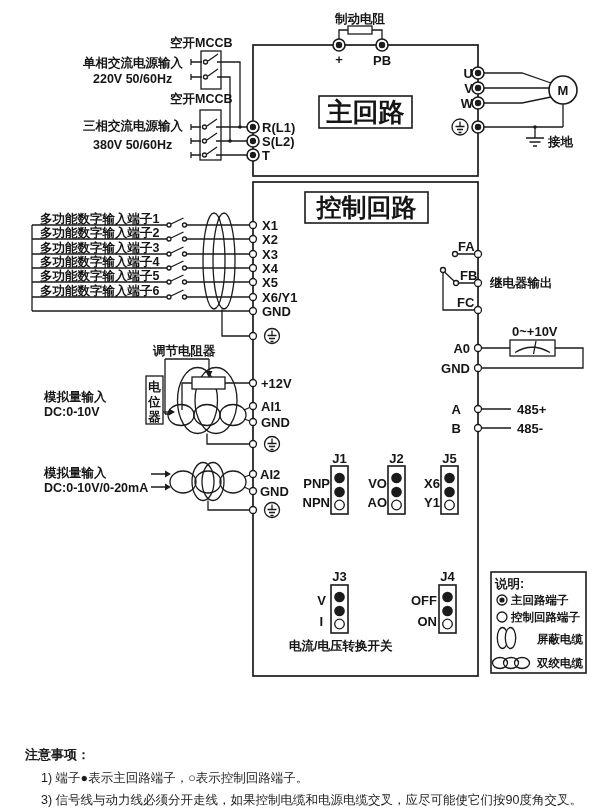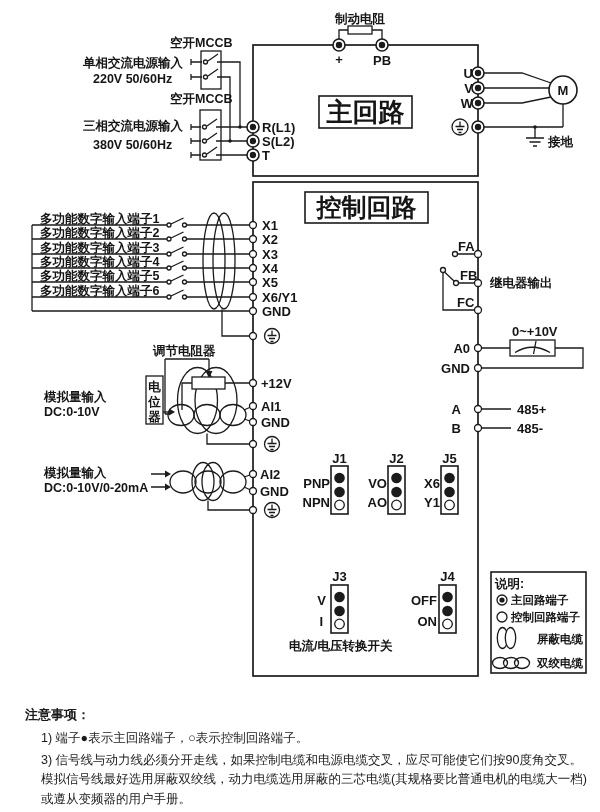--- a/index.html
+++ b/index.html
@@ -12,21 +12,21 @@
   .fw15{fill:#fff;stroke:#1b1b1b;stroke-width:1.6;}
   .blk{fill:#1b1b1b;stroke:none;}
   .cn {font:600 12.5px "Liberation Sans","DejaVu Sans",sans-serif;}
   .sm {font:600 11.5px "Liberation Sans","DejaVu Sans",sans-serif;}
   .tl {font:700 13px "Liberation Sans","DejaVu Sans",sans-serif;}
   .big{font:700 26px "Liberation Sans","DejaVu Sans",sans-serif;}
   .big2{font:700 25px "Liberation Sans","DejaVu Sans",sans-serif;}
   .mid{text-anchor:middle;}
   .end{text-anchor:end;}
   .notes{position:absolute;left:25px;top:706px;width:564px;color:#1b1b1b;}
-  .notes-title{font:700 13px "Liberation Sans","DejaVu Sans",sans-serif;margin-bottom:5px;}
+  .notes-title{font:700 13px "Liberation Sans","DejaVu Sans",sans-serif;margin-bottom:5px;margin-top:40px;}
   .notes p{font:400 12.5px "Liberation Sans","DejaVu Sans",sans-serif;line-height:19.5px;margin:0 0 2px 16px;}
 </style>
 </head>
 <body>
 
 <div class="stage">
 <svg width="600" height="812" viewBox="0 0 600 812">
 
   <rect x="253" y="45" width="225" height="131" class="w2"></rect>
   <rect x="253" y="182" width="225" height="494" class="w2"></rect>

